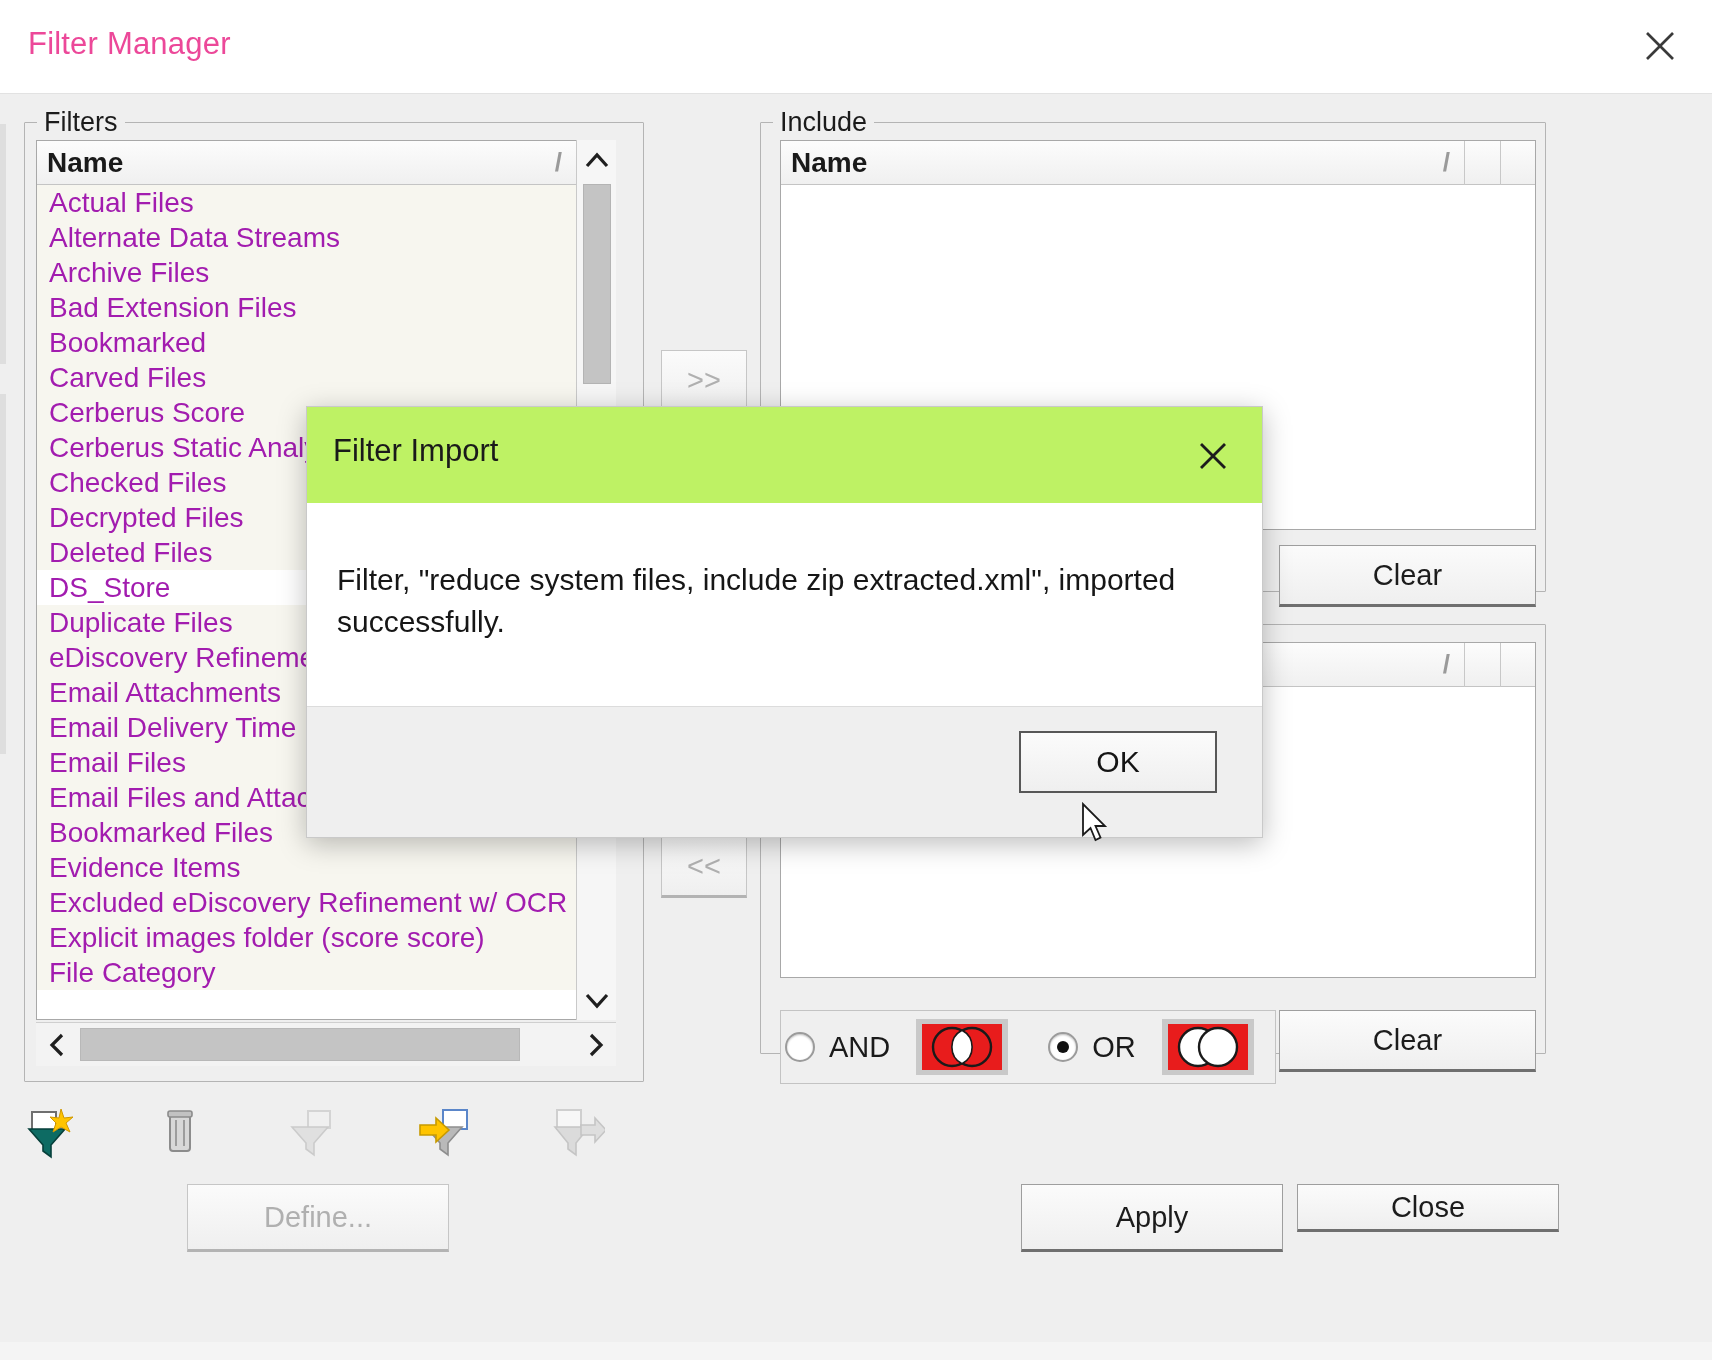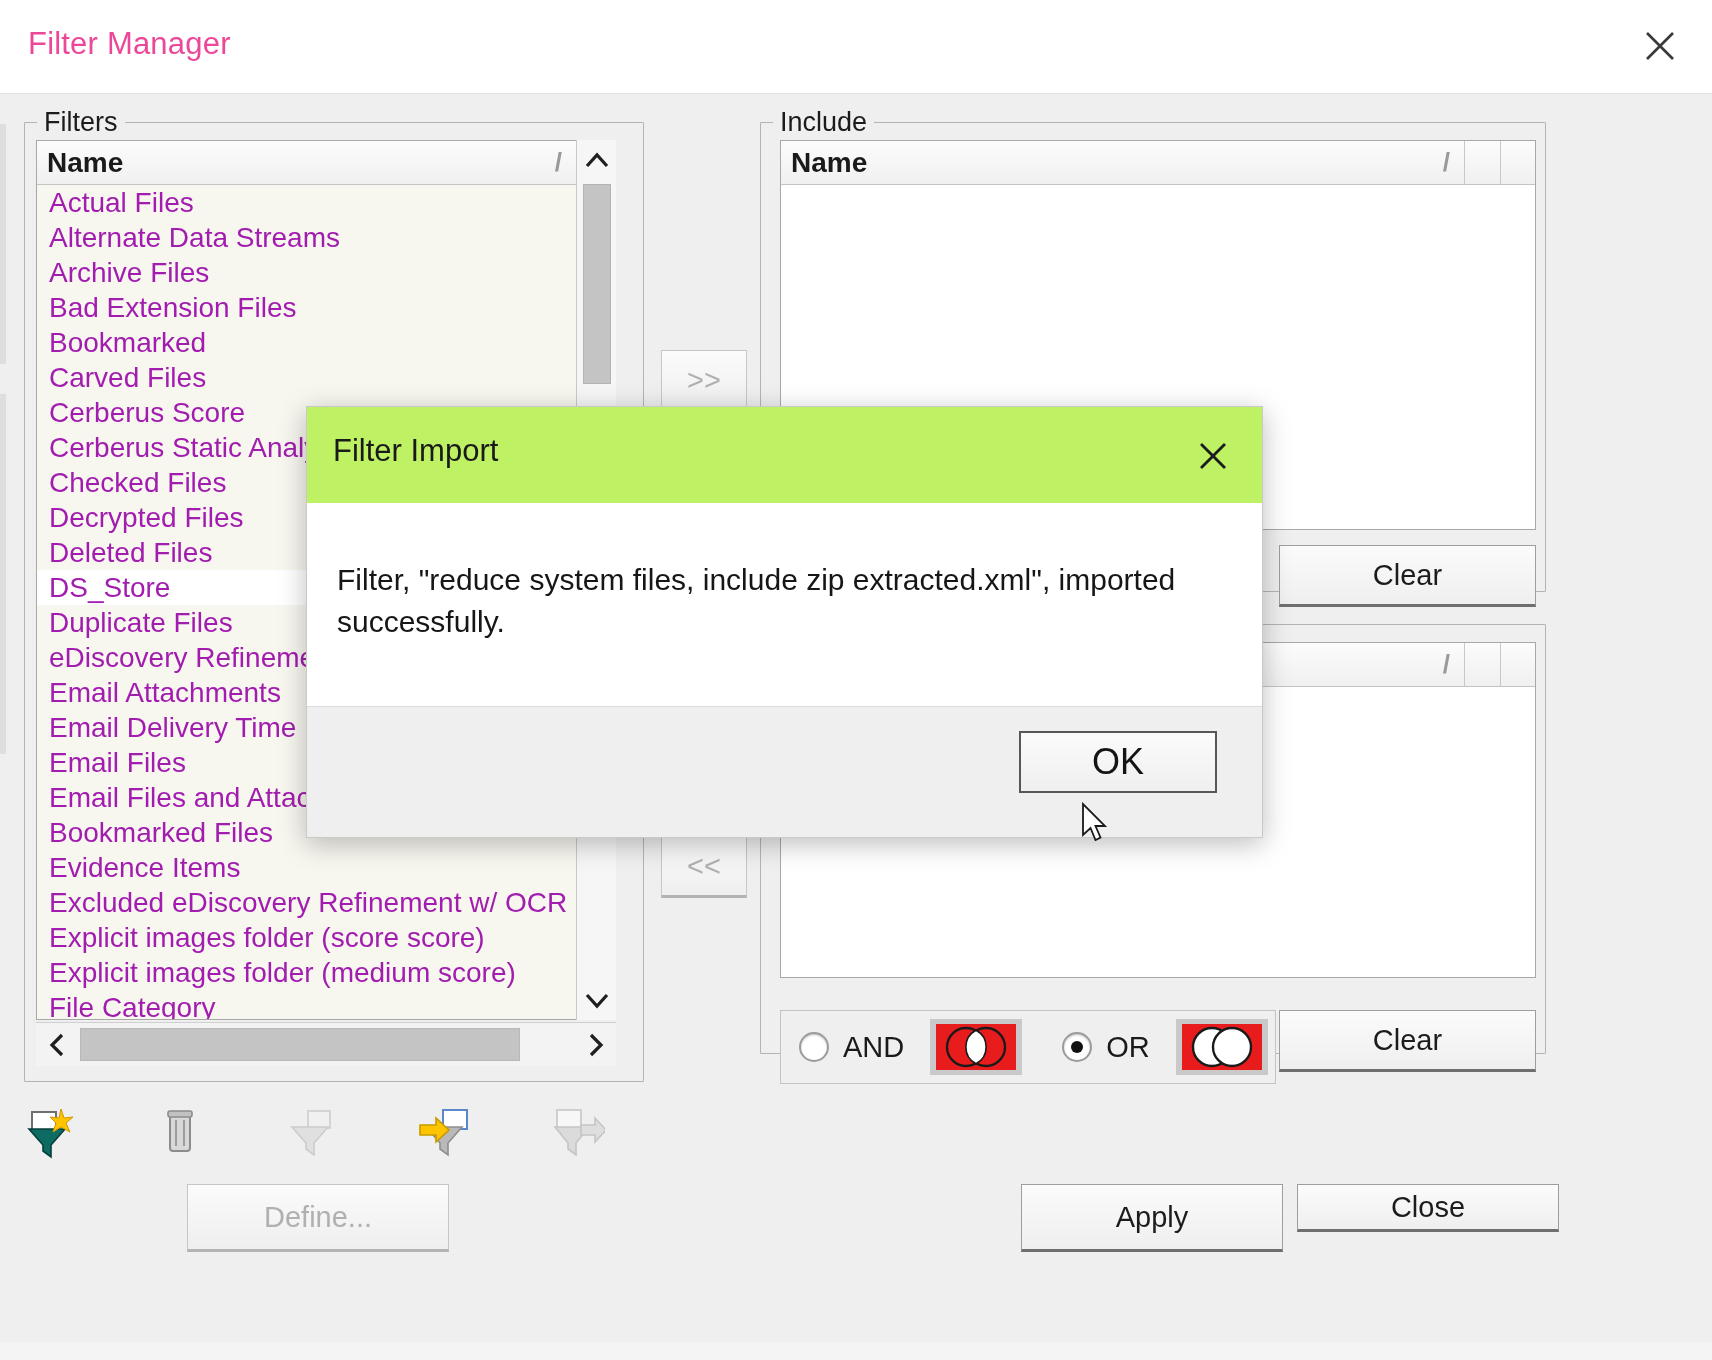--- a/index.html
+++ b/index.html
@@ -290,21 +290,21 @@
     background: #efefef;
     border-top: 1px solid #dcdcdc;
   }
   #modal-ok {
     position: absolute;
     left: 712px; top: 24px;
     width: 198px; height: 62px;
     background: linear-gradient(#fbfbfb, #efefef);
     border: 2px solid #575757;
     display: flex; align-items: center; justify-content: center;
-    font-size: 36px; color: #141414;
+    font-size: 30px; color: #141414;
     cursor: pointer;
   }
 
   
   #cursor {
     position: absolute;
     left: 1081px; top: 802px;
     width: 30px; height: 44px;
     pointer-events: none;
   }
@@ -365,21 +365,20 @@
           <div class="lv-row">Duplicate Files</div>
           <div class="lv-row">eDiscovery Refinement</div>
           <div class="lv-row">Email Attachments</div>
           <div class="lv-row">Email Delivery Time</div>
           <div class="lv-row">Email Files</div>
           <div class="lv-row">Email Files and Attachments</div>
           <div class="lv-row">Bookmarked Files</div>
           <div class="lv-row">Evidence Items</div>
           <div class="lv-row">Excluded eDiscovery Refinement w/ OCR</div>
           <div class="lv-row">Explicit images folder (score score)</div>
-          <div class="lv-row">Explicit images folder (medium score)</div>
           <div class="lv-row">File Category</div>
         </div>
     </div>
 
     <div class="vscroll" style="left:576px; top:46px; height:880px;">
       <div class="arrow up">
         <svg width="26" height="18" viewBox="0 0 26 18">
             <polyline points="3,15 13,4 23,15" fill="none" stroke="#1f1f1f" stroke-width="3.2"></polyline>
           </svg>
       </div>
@@ -436,21 +435,21 @@
         <div class="lv-col" style="width:684px;">
           <span>Name</span>
           <span class="sortmark">/</span>
         </div>
         <div class="lv-col" style="width:36px;"></div>
         <div class="lv-col" style="width:34px;border-right:none;"></div>
       </div>
       <div class="lv-body" id="exclude-rows" style="height:290px;"></div>
     </div>
 
-    <div class="oprow" style="left:780px; top:916px; width:496px; height:74px; padding-left:18px;">
+    <div class="oprow" style="left:780px; top:916px; width:496px; height:74px; padding-left:4px;">
       <div class="radio" id="radio-and"></div>
       <div class="radio-label">AND</div>
       <div class="venn-btn" style="margin-left:26px;">
         <svg width="80" height="46" viewBox="0 0 80 46">
           <rect x="0" y="0" width="80" height="46" fill="#e81c1c"></rect>
           <circle cx="30" cy="23" r="19" fill="none" stroke="#1a1a1a" stroke-width="2.4"></circle>
           <circle cx="50" cy="23" r="19" fill="none" stroke="#1a1a1a" stroke-width="2.4"></circle>
           <path d="M40 6.2 A19 19 0 0 1 40 39.8 A19 19 0 0 1 40 6.2 Z" fill="#ffffff" stroke="#1a1a1a" stroke-width="1.6"></path>
         </svg>
       </div>

